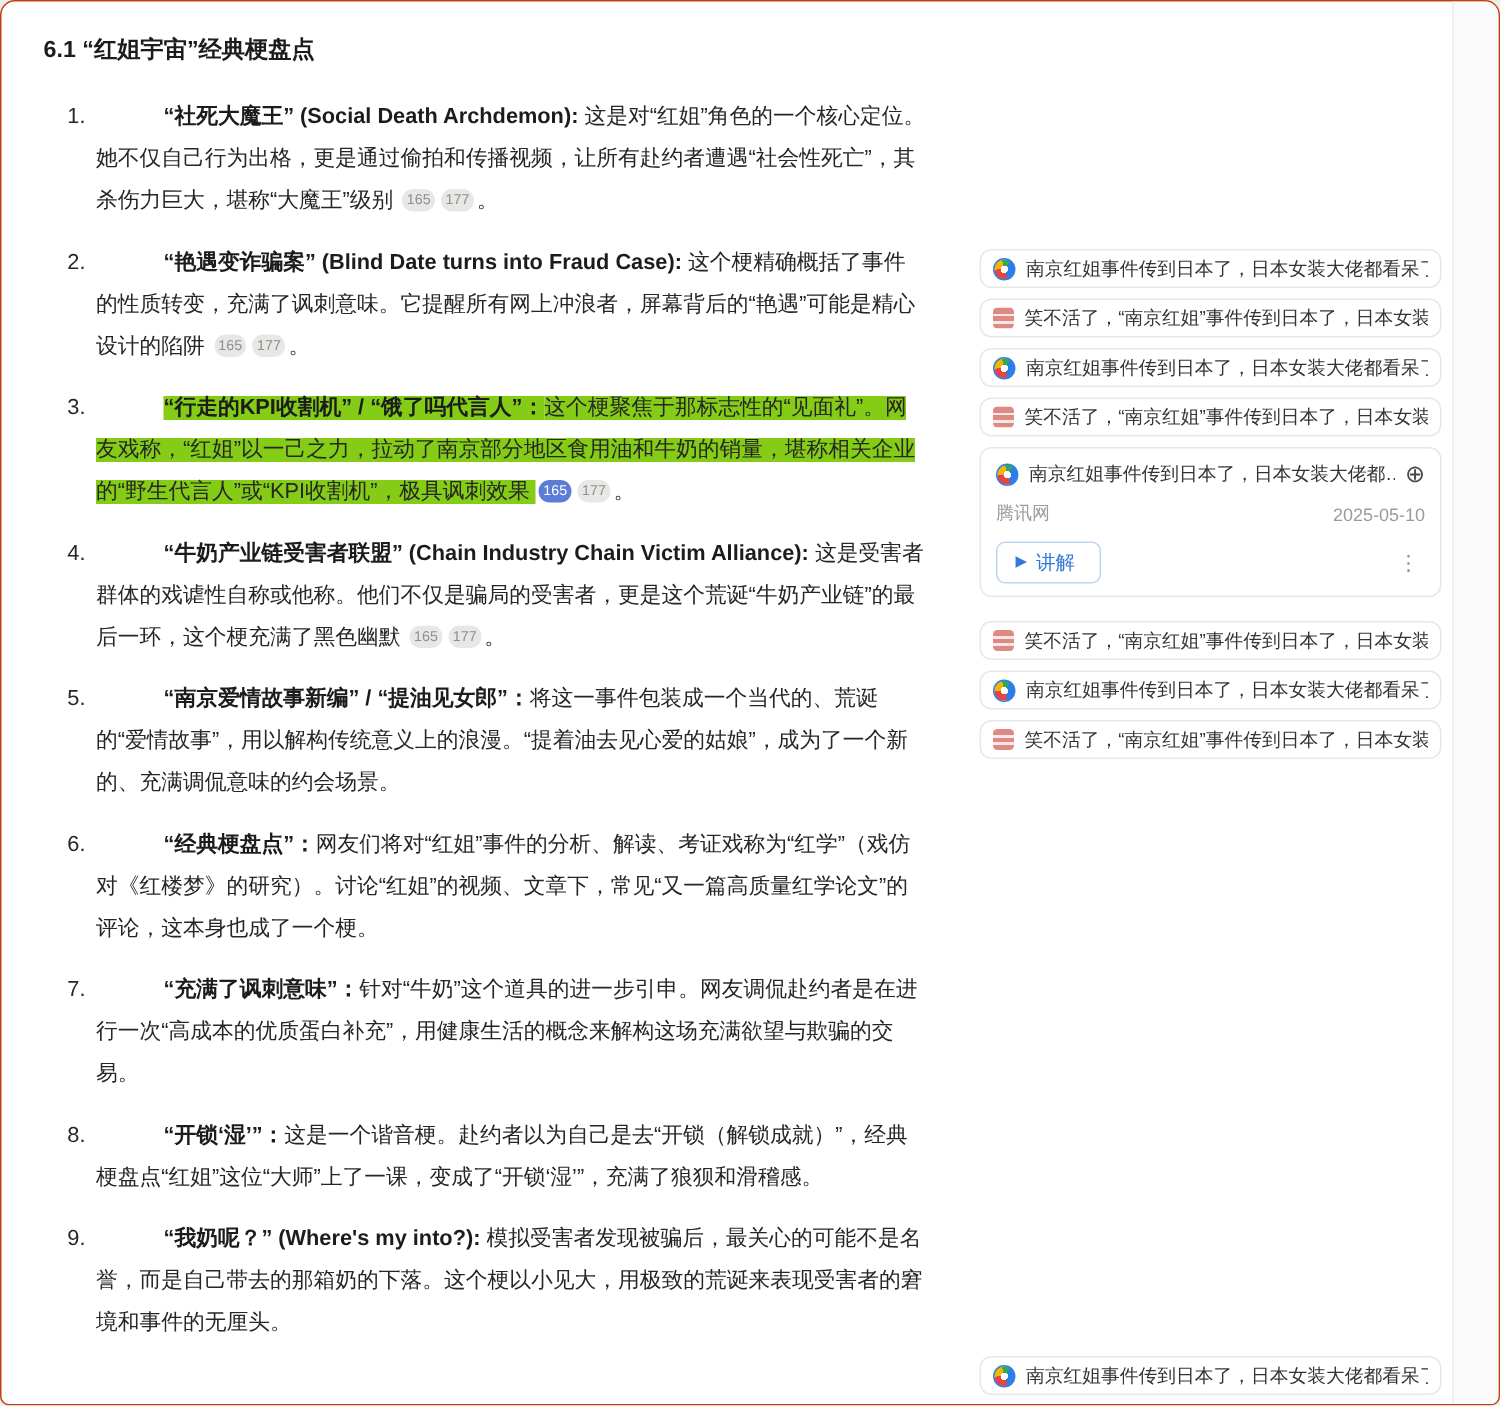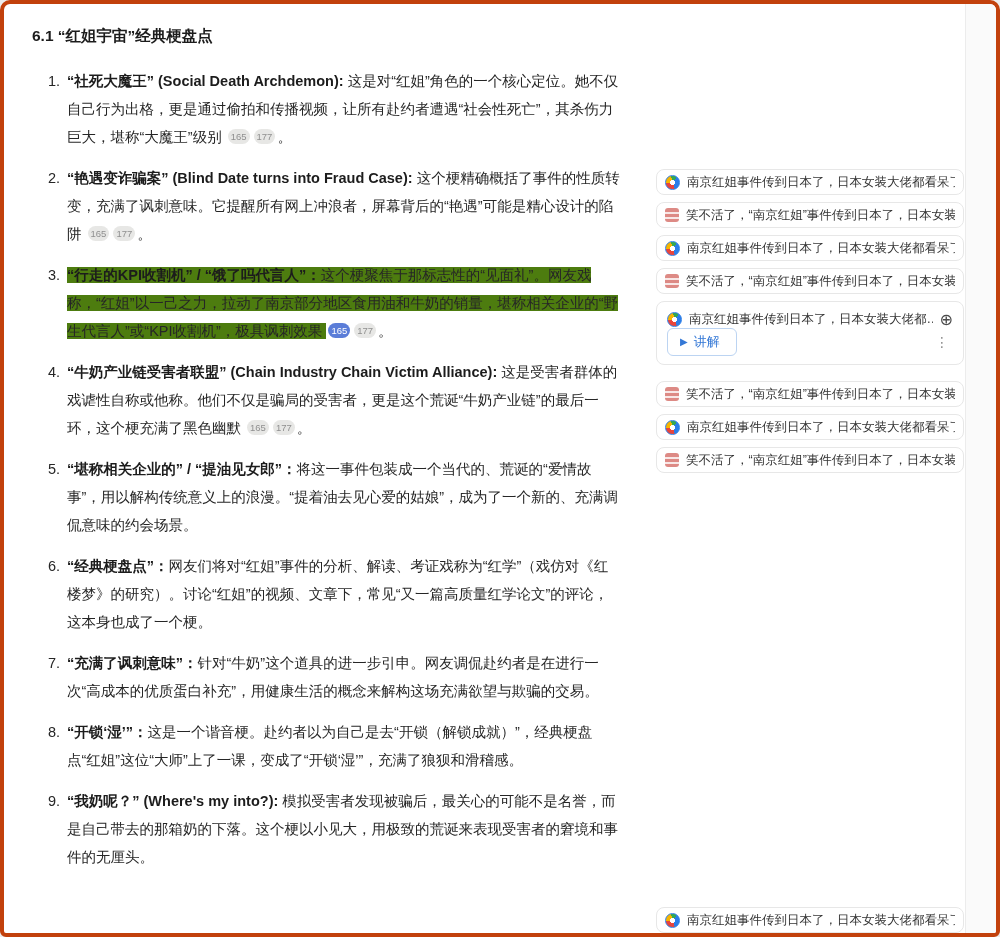--- a/index.html
+++ b/index.html
@@ -1,31 +1,31 @@
 <!DOCTYPE html>
 <html><head>
 <meta charset="utf-8">
 <style>
   html,body{margin:0;padding:0;}
   body{width:1000px;height:937px;position:relative;background:#ececec;
        font-family:"Liberation Sans","DejaVu Sans",sans-serif;color:#262626;}
   .page{position:absolute;left:0;top:0;right:0;bottom:0;background:#fff;
-        border:4px solid #c2410c;border-radius:10px 10px 6px 6px;overflow:hidden;box-sizing:border-box;}
+        border:1px solid #c2410c;border-radius:10px 10px 6px 6px;overflow:hidden;box-sizing:border-box;}
   .gutter{position:absolute;top:0;right:0;width:30px;height:100%;background:#fafafa;border-left:1px solid #ececec;}
 
   
   .main{position:absolute;left:28px;top:14px;width:600px;}
   .sec-title{font-size:15.5px;font-weight:bold;color:#1c1c1c;margin:8px 0 20px 0;}
   .intro{font-size:14.5px;line-height:28px;margin:0 0 15px 0;}
   .meme-list{list-style:none;margin:0;padding:0;width:588px;}
   .meme-item{display:flex;font-size:14.5px;line-height:28px;margin:0 0 13px 0;}
   .num{flex:none;width:28px;text-align:right;margin-right:7px;}
   .content{flex:1;}
-  .lead{font-weight:bold;color:#1c1c1c;}
-  .hl .lead,.hl .body{background:#4d7c0f;}
+  .lead{font-weight:bold;color:#1c1c1c;margin-left:45px;}
+  .hl .lead,.hl .body{background:#84cc16;}
   .badge{display:inline-block;min-width:12px;height:15px;line-height:15px;text-align:center;
          background:#e7e7e5;color:#8f8f8f;font-size:9.5px;border-radius:9px;padding:0 3px;
          margin:0 2px;vertical-align:2px;cursor:pointer;}
   .badge.active{background:#5b7dd8;color:#fff;}
 
   
   .refs{position:absolute;left:652px;top:165px;width:308px;height:768px;}
   .ref-card{box-sizing:border-box;width:100%;background:#fff;border:1px solid #e7e7e7;border-radius:8px;
             display:flex;align-items:center;gap:7px;height:26px;padding:0 8px;margin-bottom:7px;
             font-size:12.5px;color:#333;cursor:pointer;}
@@ -69,21 +69,21 @@
         <li class="meme-item">
           <span class="num">3.</span>
           <span class="content hl"><b class="lead">“行走的KPI收割机” / “饿了吗代言人”：</b><span class="body">这个梗聚焦于那标志性的“见面礼”。网友戏称，“红姐”以一己之力，拉动了南京部分地区食用油和牛奶的销量，堪称相关企业的“野生代言人”或“KPI收割机”，极具讽刺效果 </span><span class="badge active">165</span><span class="badge">177</span><span>。</span></span>
         </li>
         <li class="meme-item">
           <span class="num">4.</span>
           <span class="content"><b class="lead">“牛奶产业链受害者联盟” (Chain Industry Chain Victim Alliance): </b><span class="body">这是受害者群体的戏谑性自称或他称。他们不仅是骗局的受害者，更是这个荒诞“牛奶产业链”的最后一环，这个梗充满了黑色幽默 </span><span class="badge">165</span><span class="badge">177</span><span>。</span></span>
         </li>
         <li class="meme-item">
           <span class="num">5.</span>
-          <span class="content"><b class="lead">“堪称相关企业的” / “提油见女郎”：</b><span class="body">将这一事件包装成一个当代的、荒诞的“爱情故事”，用以解构传统意义上的浪漫。“提着油去见心爱的姑娘”，成为了一个新的、充满调侃意味的约会场景。</span></span>
+          <span class="content"><b class="lead">“南京爱情故事新编” / “提油见女郎”：</b><span class="body">将这一事件包装成一个当代的、荒诞的“爱情故事”，用以解构传统意义上的浪漫。“提着油去见心爱的姑娘”，成为了一个新的、充满调侃意味的约会场景。</span></span>
         </li>
         <li class="meme-item">
           <span class="num">6.</span>
           <span class="content"><b class="lead">“经典梗盘点”：</b><span class="body">网友们将对“红姐”事件的分析、解读、考证戏称为“红学”（戏仿对《红楼梦》的研究）。讨论“红姐”的视频、文章下，常见“又一篇高质量红学论文”的评论，这本身也成了一个梗。</span></span>
         </li>
         <li class="meme-item">
           <span class="num">7.</span>
           <span class="content"><b class="lead">“充满了讽刺意味”：</b><span class="body">针对“牛奶”这个道具的进一步引申。网友调侃赴约者是在进行一次“高成本的优质蛋白补充”，用健康生活的概念来解构这场充满欲望与欺骗的交易。</span></span>
         </li>
         <li class="meme-item">
@@ -116,20 +116,24 @@
           <span class="card-title">笑不活了，“南京红姐”事件传到日本了，日本女装…</span>
         </div>
       </div>
 
     <div class="ref-card expanded">
       <div class="row1">
         <span class="site-icon tencent"></span>
         <span class="card-title">南京红姐事件传到日本了，日本女装大佬都…</span>
         <span class="plus-icon">⊕</span>
       </div>
+      <div class="row2">
+        <span>腾讯网</span>
+        <span>2025-05-10</span>
+      </div>
       <div class="row3">
         <button class="explain-btn">
           <span class="play-icon">▶</span>
           <span>讲解</span>
         </button>
         <span class="kebab">⋮</span>
       </div>
     </div>
 
     <div id="cards-after">

